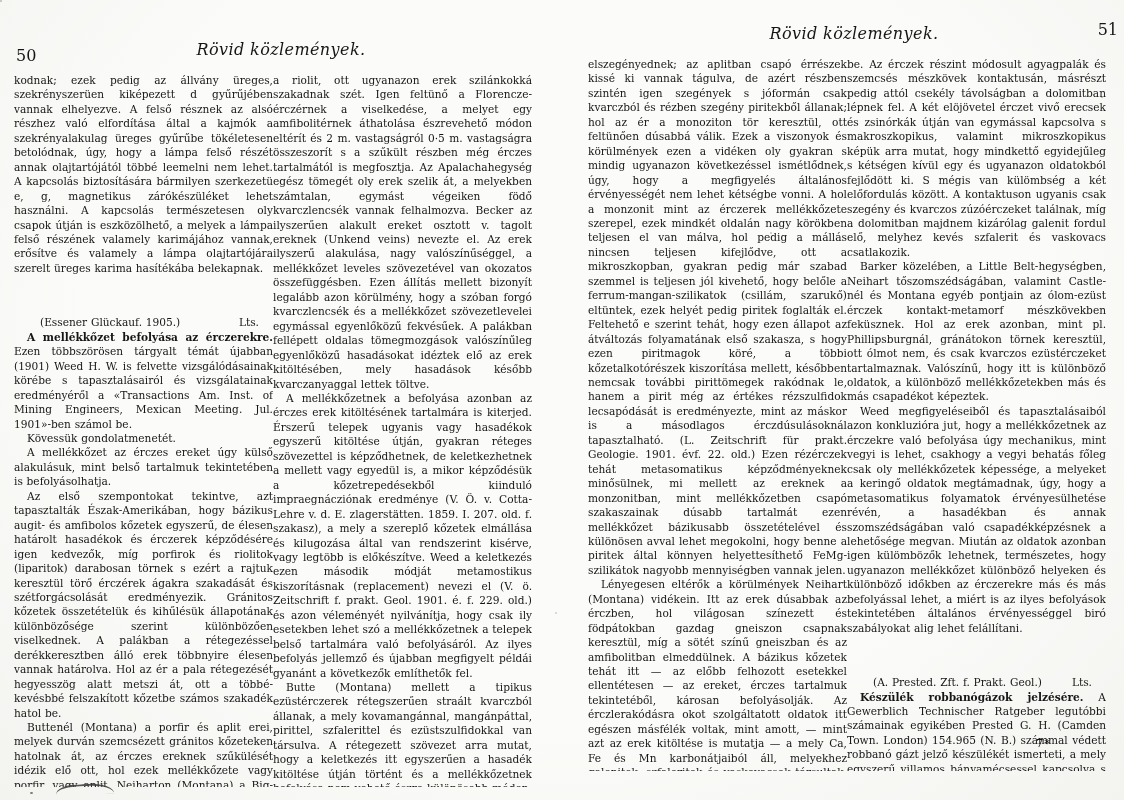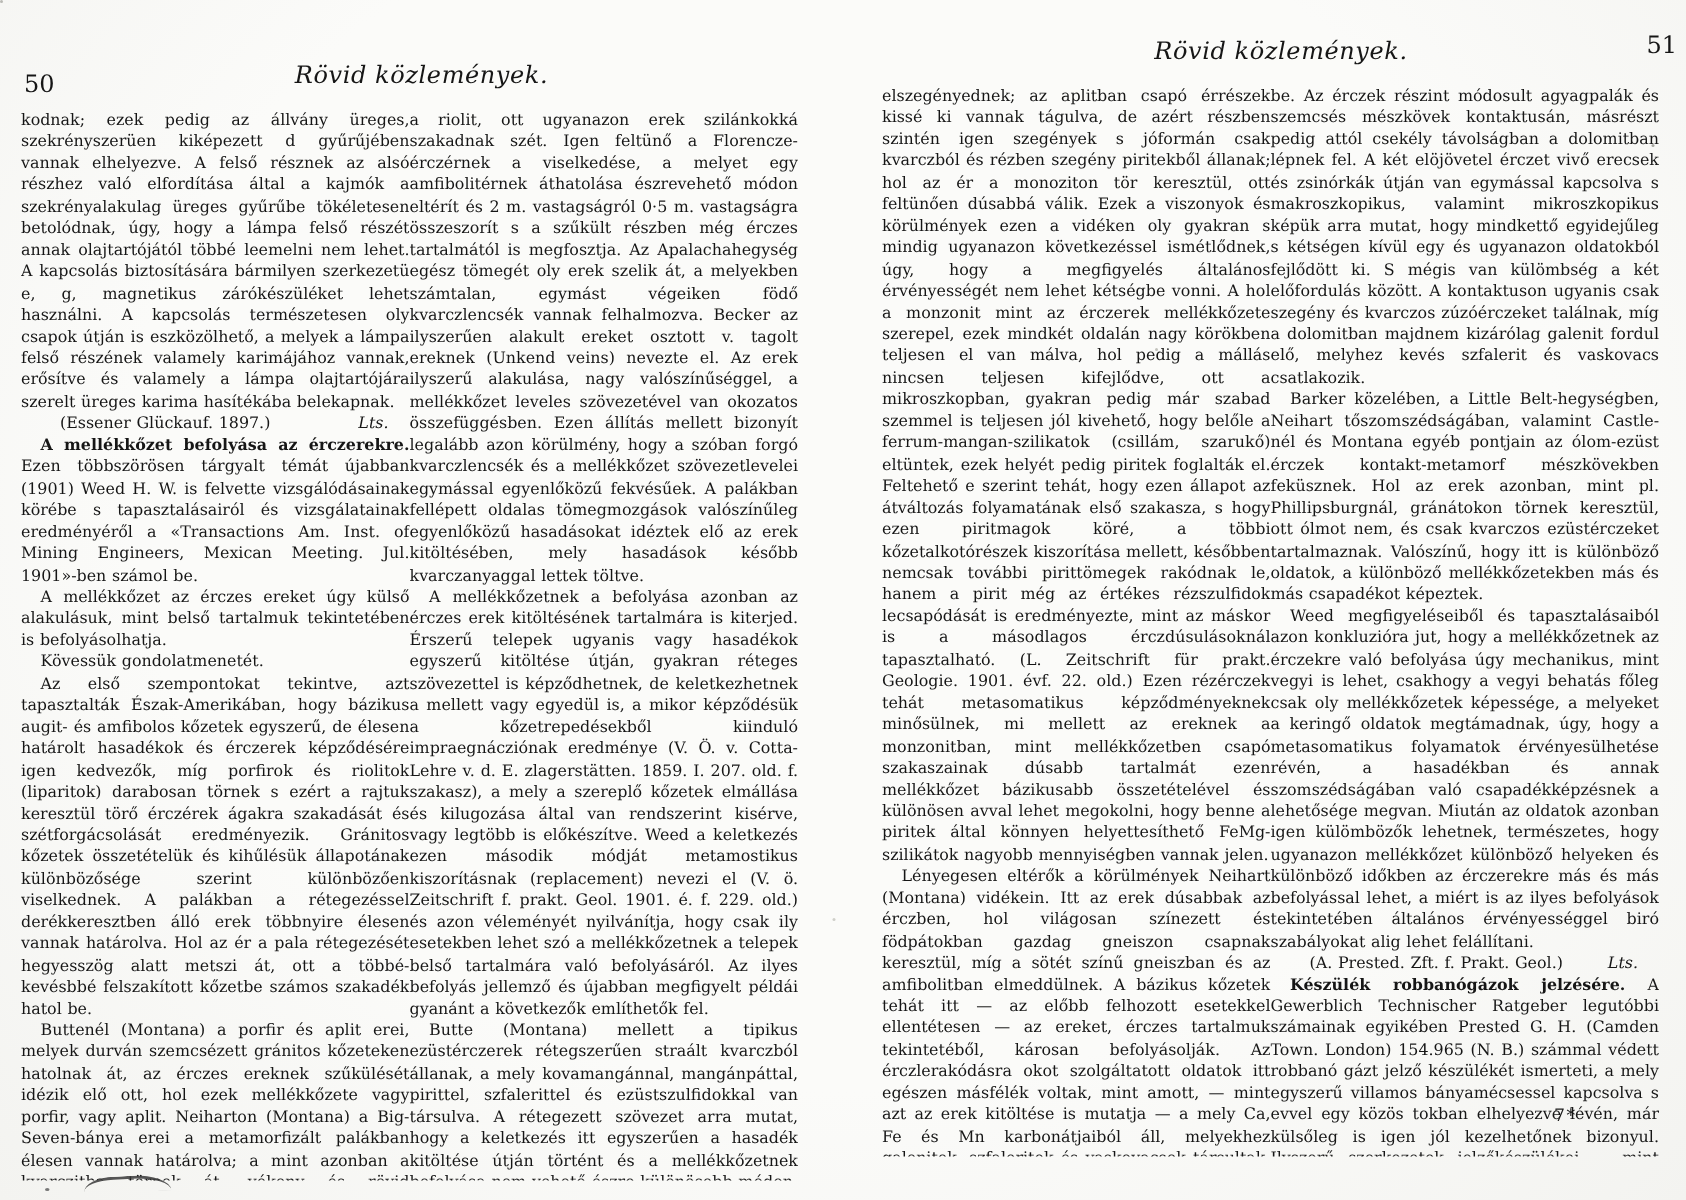--- a/index.html
+++ b/index.html
@@ -35,21 +35,21 @@
     width:259px;height:714px;overflow:hidden;
     text-align:justify;
     font-size:10.6px;line-height:14.45px;
     word-spacing:.4px;
   }
   .col p{margin:0;text-indent:13px;}
   .col p.cont{text-indent:0;}
   .lead{font-weight:bold;}
   .byline{display:flex;justify-content:space-between;align-items:baseline;}
   .byline .src{text-indent:13px;padding-left:13px;}
-  .byline .sig{font-style:italic;padding-right:14px;}
+  .byline .sig{padding-right:14px;margin-top:40px;}
 
   .signature-mark{
     position:absolute;left:448px;top:736px;
     font-size:11.5px;letter-spacing:1px;
   }
   .pencil-mark{
     position:absolute;left:56px;top:784px;width:58px;height:9px;
     border-top:2.5px solid #3a3a3a;
     border-radius:55% 70% 0 0/130% 160% 0 0;
     transform:rotate(-3deg);
@@ -82,26 +82,26 @@
 
 <div class="page page-left">
   <div class="running-head">
     <span class="pageno pageno-left">50</span>
     <span class="running-title">Rövid közlemények.</span>
   </div>
   <div class="cols">
     <div class="col">
       <p class="cont">kodnak; ezek pedig az állvány üreges, szekrényszerüen kiképezett d gyűrűjében vannak elhelyezve. A felső résznek az alsó részhez való elfordítása által a kajmók a szekrényalakulag üreges gyűrűbe tökéletesen betolódnak, úgy, hogy a lámpa felső részét annak olajtartójától többé leemelni nem lehet. A kapcsolás biztosítására bármilyen szerkezetü e, g, magnetikus zárókészüléket lehet használni. A kapcsolás természetesen oly csapok útján is eszközölhető, a melyek a lámpa felső részének valamely karimájához vannak, erősítve és valamely a lámpa olajtartójára szerelt üreges karima hasítékába belekapnak.</p>
       <div class="byline">
-        <span class="src">(Essener Glückauf. 1897.)</span>
+        <span class="src">(Essener Glückauf. 1905.)</span>
         <span class="sig">Lts.</span>
       </div>
       <p><span class="lead">A mellékkőzet befolyása az érczerekre.</span> <span>Ezen többszörösen tárgyalt témát újabban (1901) Weed H. W. is felvette vizsgálódásainak körébe s tapasztalásairól és vizsgálatainak eredményéről a «Transactions Am. Inst. of Mining Engineers, Mexican Meeting. Jul. 1901»-ben számol be.</span></p>
+      <p>Kövessük gondolatmenetét.</p>
       <p>A mellékkőzet az érczes ereket úgy külső alakulásuk, mint belső tartalmuk tekintetében is befolyásolhatja.</p>
-      <p>Kövessük gondolatmenetét.</p>
       <p>Az első szempontokat tekintve, azt tapasztalták Észak-Amerikában, hogy bázikus augit- és amfibolos kőzetek egyszerű, de élesen határolt hasadékok és érczerek képződésére igen kedvezők, míg porfirok és riolitok (liparitok) darabosan törnek s ezért a rajtuk keresztül törő érczérek ágakra szakadását és szétforgácsolását eredményezik. Gránitos kőzetek összetételük és kihűlésük állapotának különbözősége szerint különbözően viselkednek. A palákban a rétegezéssel derékkeresztben álló erek többnyire élesen vannak határolva. Hol az ér a pala rétegezését hegyesszög alatt metszi át, ott a többé-kevésbbé felszakított kőzetbe számos szakadék hatol be.</p>
       <p>Buttenél (Montana) a porfir és aplit erei, melyek durván szemcsézett gránitos kőzeteken hatolnak át, az érczes ereknek szűkülését idézik elő ott, hol ezek mellékkőzete vagy porfir, vagy aplit. Neiharton (Montana) a Big-Seven-bánya erei a metamorfizált palákban élesen vannak határolva; a mint azonban a kvarczitba törnek át, vékony és rövid hasadékok hálózatává szakadnak szét, a melyek kőzettöredékdarabokat zárnak körül. Neihart környékeinek más vidékein az érczerek a gneissból, durván szemcsés dioritos kőzetbe vágnak be, a hol ugyan megszűkülnek, de éles határolásukat megtartják; hol a mellékkőzet</p>
     </div>
     <div class="col">
       <p class="cont">a riolit, ott ugyanazon erek szilánkokká szakadnak szét. Igen feltünő a Florencze-érczérnek a viselkedése, a melyet egy amfibolitérnek áthatolása észrevehető módon eltérít és 2 m. vastagságról 0·5 m. vastagságra összeszorít s a szűkült részben még érczes tartalmától is megfosztja. Az Apalachahegység egész tömegét oly erek szelik át, a melyekben számtalan, egymást végeiken födő kvarczlencsék vannak felhalmozva. Becker az ilyszerűen alakult ereket osztott v. tagolt ereknek (Unkend veins) nevezte el. Az erek ilyszerű alakulása, nagy valószínűséggel, a mellékkőzet leveles szövezetével van okozatos összefüggésben. Ezen állítás mellett bizonyít legalább azon körülmény, hogy a szóban forgó kvarczlencsék és a mellékkőzet szövezetlevelei egymással egyenlőközű fekvésűek. A palákban fellépett oldalas tömegmozgások valószínűleg egyenlőközű hasadásokat idéztek elő az erek kitöltésében, mely hasadások később kvarczanyaggal lettek töltve.</p>
       <p>A mellékkőzetnek a befolyása azonban az érczes erek kitöltésének tartalmára is kiterjed. Érszerű telepek ugyanis vagy hasadékok egyszerű kitöltése útján, gyakran réteges szövezettel is képződhetnek, de keletkezhetnek a mellett vagy egyedül is, a mikor képződésük a kőzetrepedésekből kiinduló impraegnácziónak eredménye (V. Ö. v. Cotta-Lehre v. d. E. zlagerstätten. 1859. I. 207. old. f. szakasz), a mely a szereplő kőzetek elmállása és kilugozása által van rendszerint kisérve, vagy legtöbb is előkészítve. Weed a keletkezés ezen második módját metamostikus kiszorításnak (replacement) nevezi el (V. ö. Zeitschrift f. prakt. Geol. 1901. é. f. 229. old.) és azon véleményét nyilvánítja, hogy csak ily esetekben lehet szó a mellékkőzetnek a telepek belső tartalmára való befolyásáról. Az ilyes befolyás jellemző és újabban megfigyelt példái gyanánt a következők említhetők fel.</p>
       <p>Butte (Montana) mellett a tipikus ezüstérczerek rétegszerűen straált kvarczból állanak, a mely kovamangánnal, mangánpáttal, pirittel, szfalerittel és ezüstszulfidokkal van társulva. A rétegezett szövezet arra mutat, hogy a keletkezés itt egyszerűen a hasadék kitöltése útján történt és a mellékkőzetnek befolyása nem vehető észre különösebb módon. Az összetétel ugyanaz marad, törjön bár az ér monazitban vagy aplitban. Másképpen áll azonban a dolog ugyanazon vidék rézérczereinél. Ezek tömör kvarczot tartalmaznak, melyben rétegezésnek nyoma sem található.</p>
 
     </div>
   </div>

